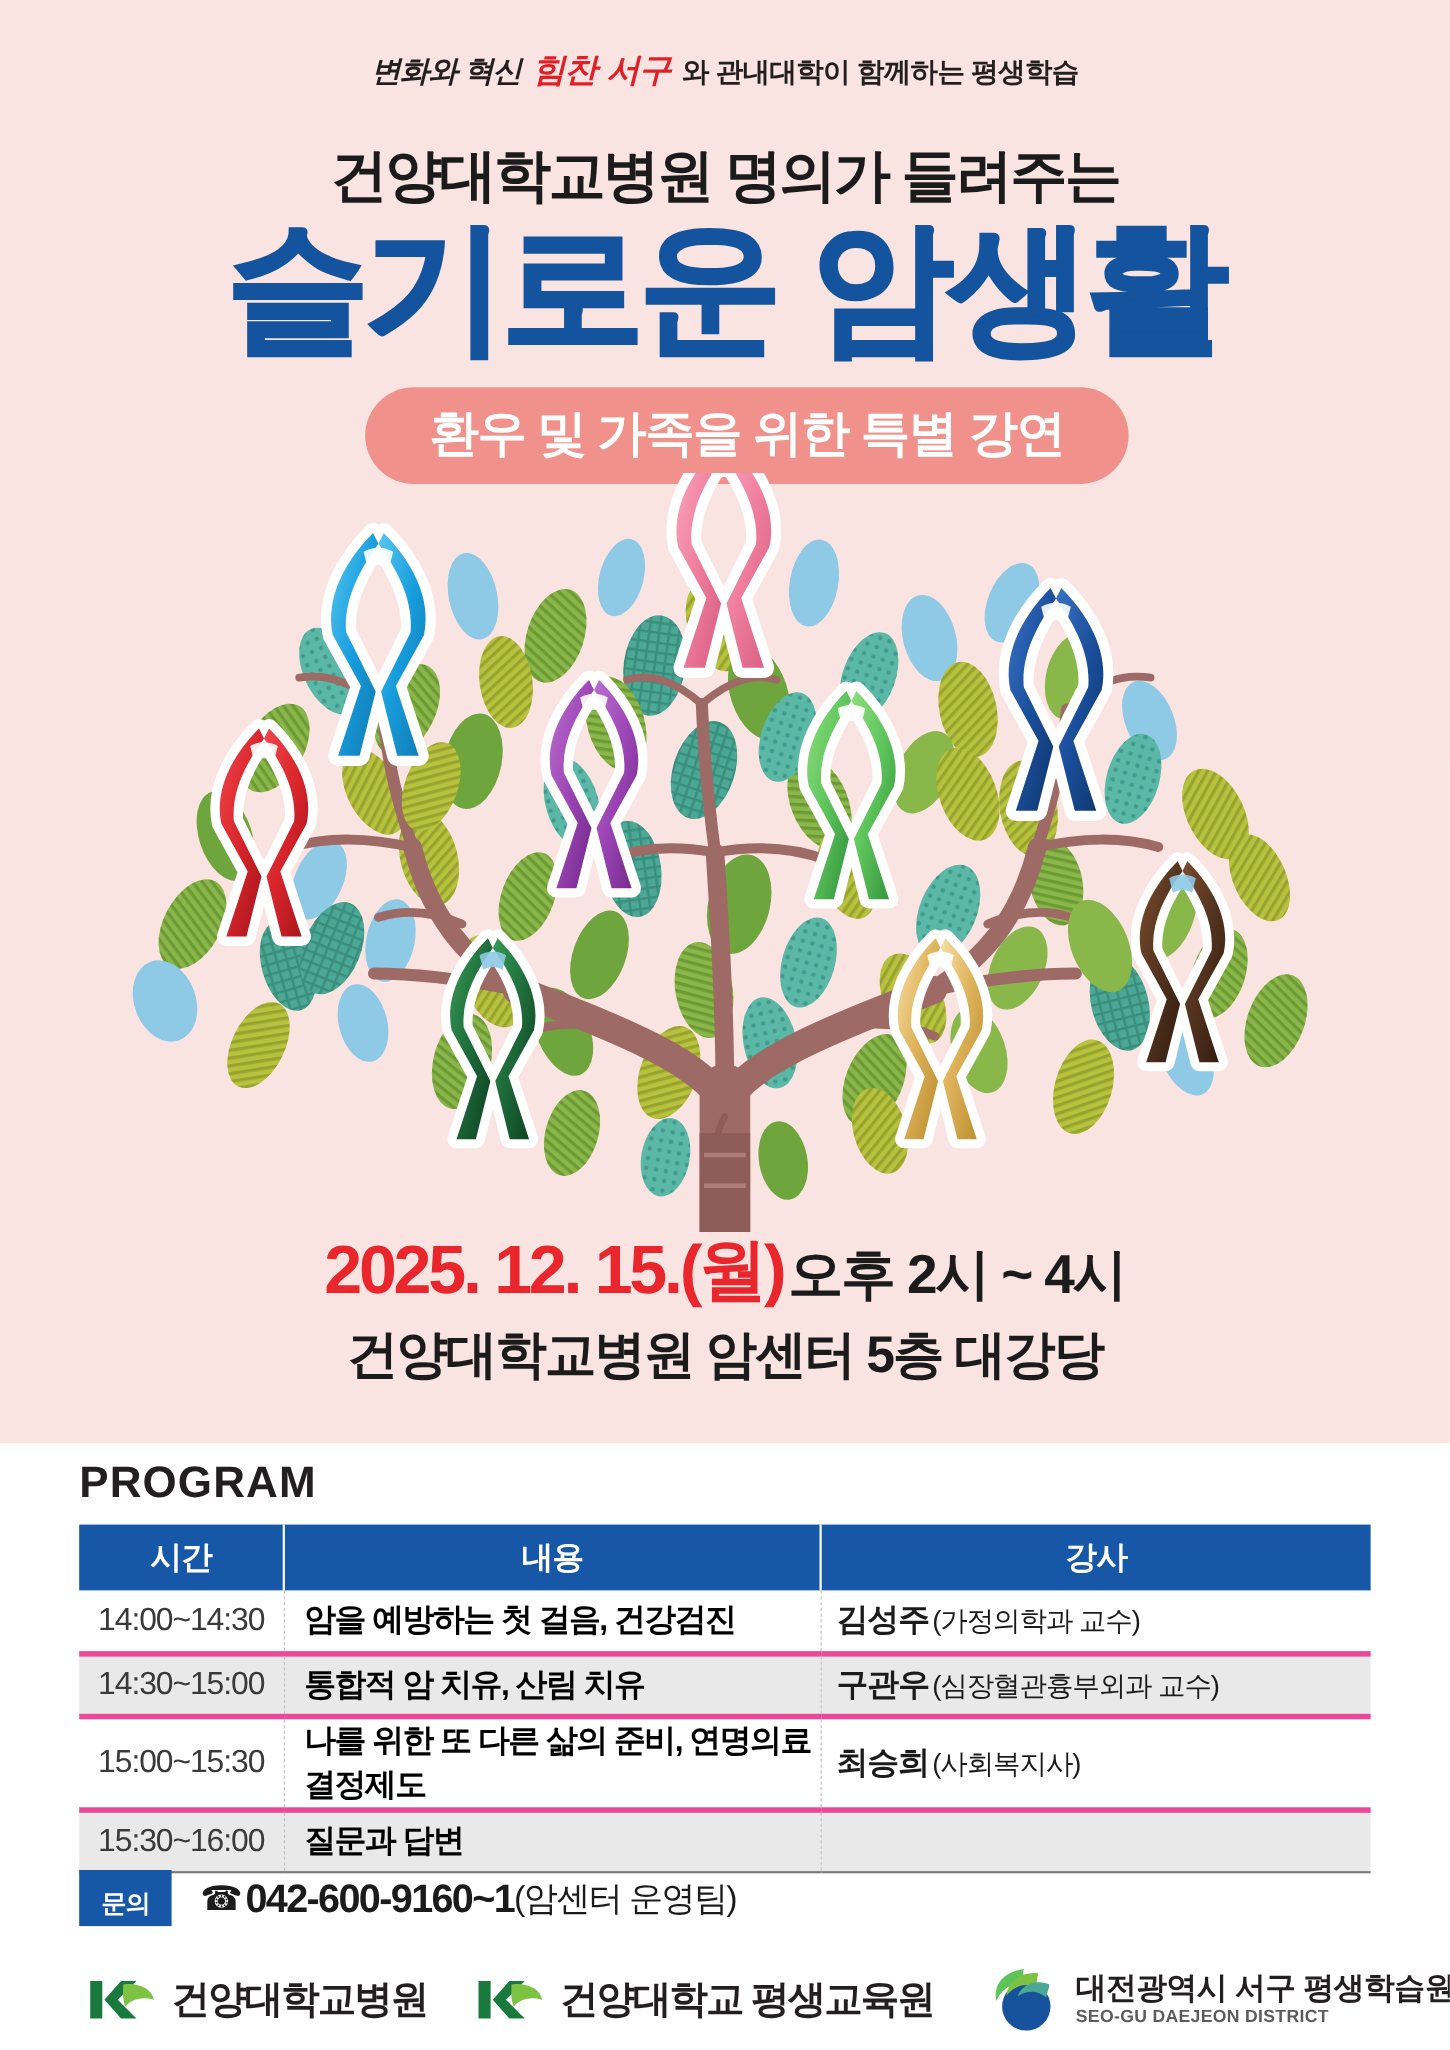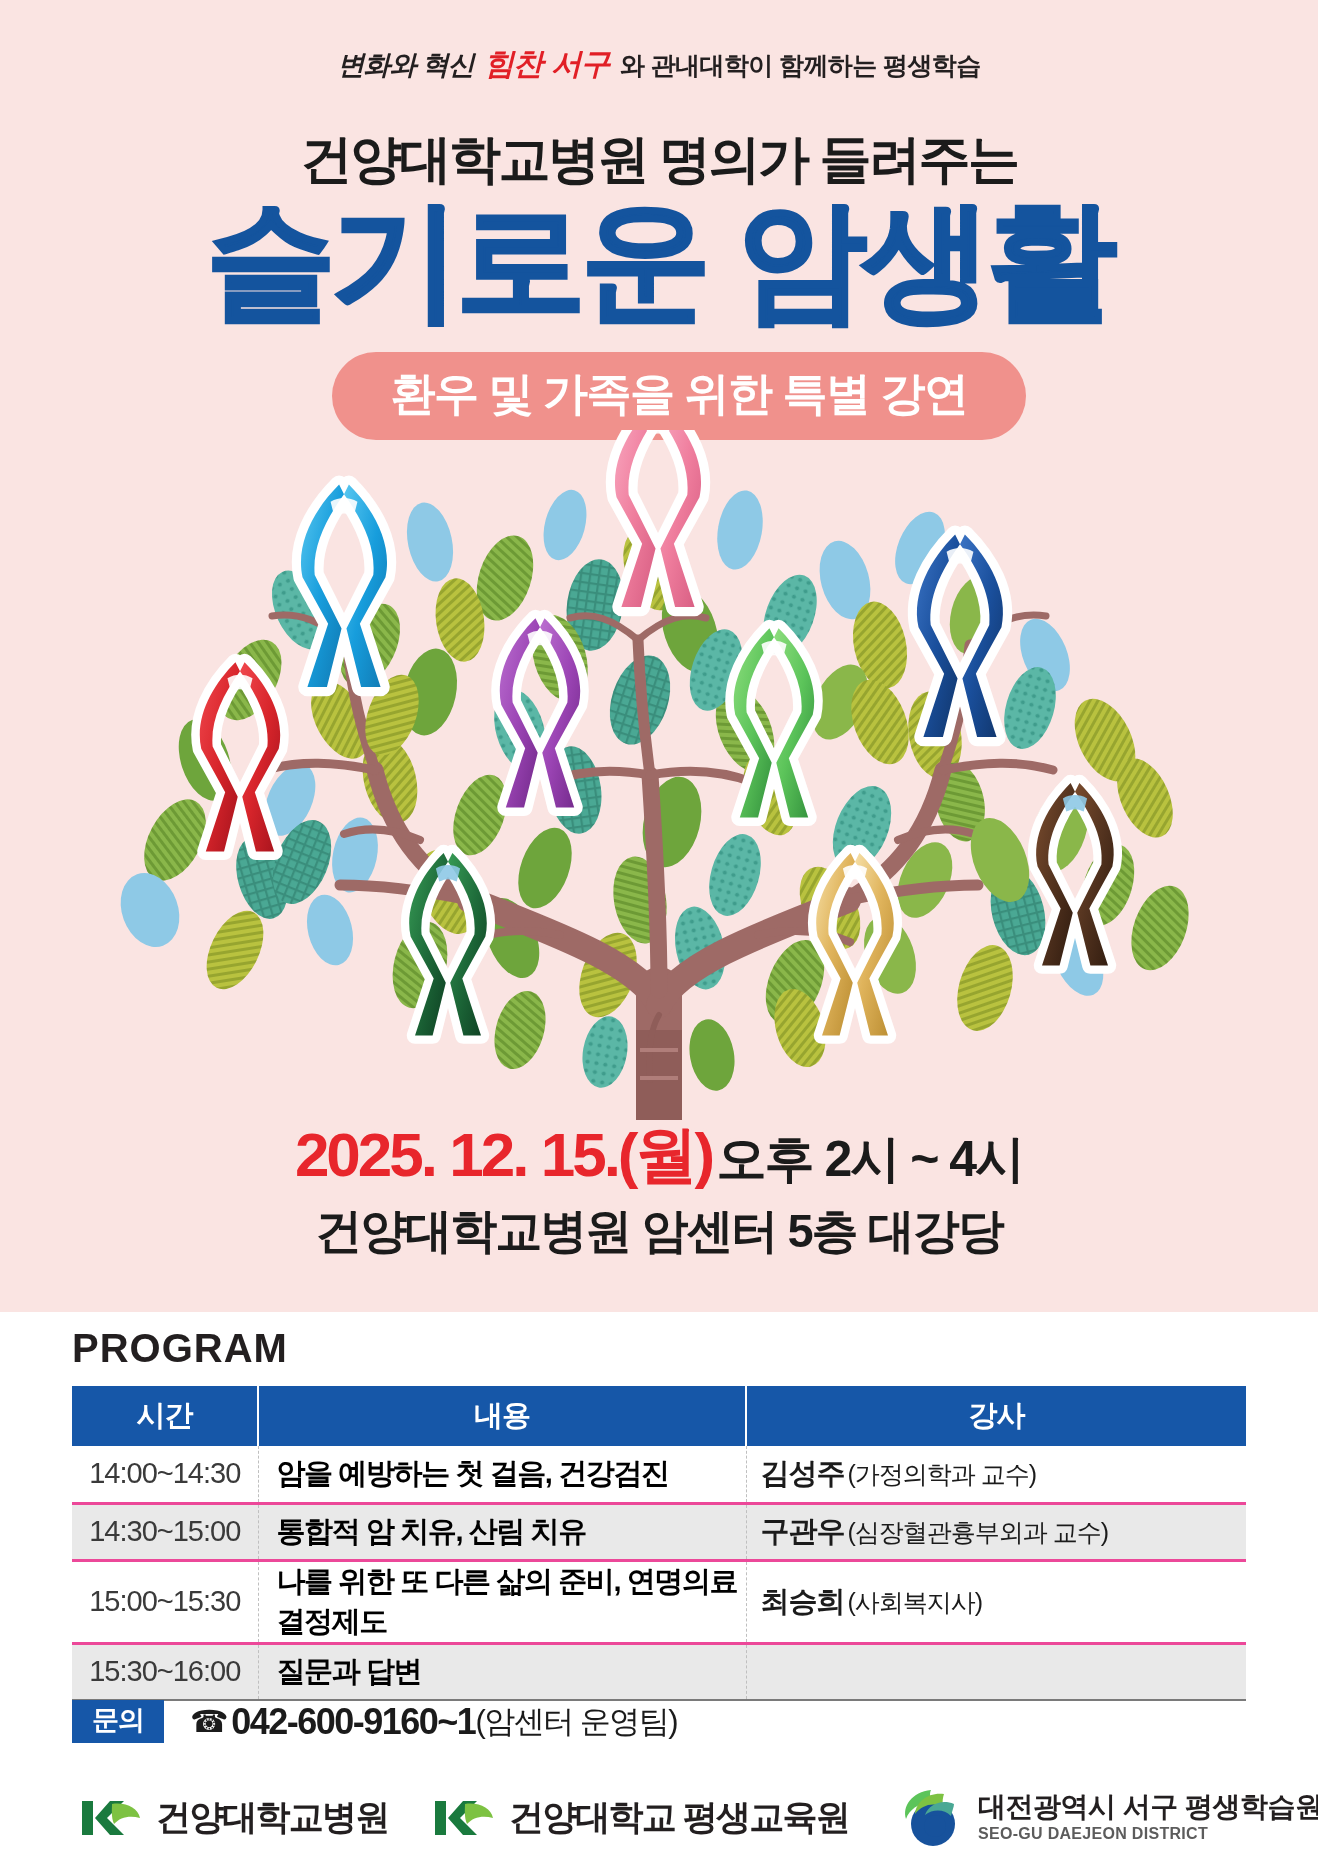--- a/index.html
+++ b/index.html
@@ -104,21 +104,21 @@
   table.program thead th {
     background:#1657a8; color:#ffffff;
     font-size:29px; font-weight:700; letter-spacing:-1px;
     height:60px; text-align:center; vertical-align:middle;
     border-right:2px solid #ffffff;
   }
   table.program thead th:last-child { border-right:none; }
 
   table.program tbody td {
     height:57px; vertical-align:middle;
-    border-bottom:3px solid #ec4899;
+    border-bottom:5px solid #ec4899;
     border-right:1px dashed #bfbfbf;
   }
   table.program tbody td:last-child { border-right:none; }
   table.program tbody tr:nth-child(even) td { background:#e9e9e9; }
   table.program tbody tr:nth-child(odd) td { background:#ffffff; }
   table.program tbody tr:last-child td { border-bottom:2px solid #7a7a7a; }
 
   td.time {
     text-align:center; font-size:29px; color:#3a3a3a;
     font-weight:400; letter-spacing:-1px;
@@ -127,22 +127,22 @@
     padding-left:18px; font-size:29px; font-weight:700;
     color:#000000; letter-spacing:-1.4px;
   }
   td.speaker { padding-left:14px; white-space:nowrap; letter-spacing:-1px; }
   td.speaker .nm { font-size:29px; font-weight:800; color:#1b1b1b; }
   td.speaker .role { font-size:25px; font-weight:400; color:#1b1b1b; margin-left:3px; }
 
   
   .contact { position:absolute; left:72px; top:1700px; display:flex; align-items:center; }
   .contact .badge {
-    background:#1657a8; color:#fff; font-size:27px; font-weight:700;
-    padding:7px 20px 9px; letter-spacing:-1px; line-height:1;
+    background:#1657a8; color:#fff; font-size:23px; font-weight:700;
+    padding:19px 20px 9px; letter-spacing:-1px; line-height:1;
   }
   .contact .phone {
     margin-left:26px; font-size:36px; font-weight:700; color:#1b1b1b;
     letter-spacing:-1.5px; white-space:nowrap; display:flex; align-items:center;
   }
   .contact .phone .tel-glyph { font-size:31px; margin-right:4px; }
   .contact .phone .team { font-size:31px; font-weight:400; letter-spacing:-1.5px; }
 
   
   .footer { position:absolute; left:0; top:1786px; width:1318px; height:78px; }

